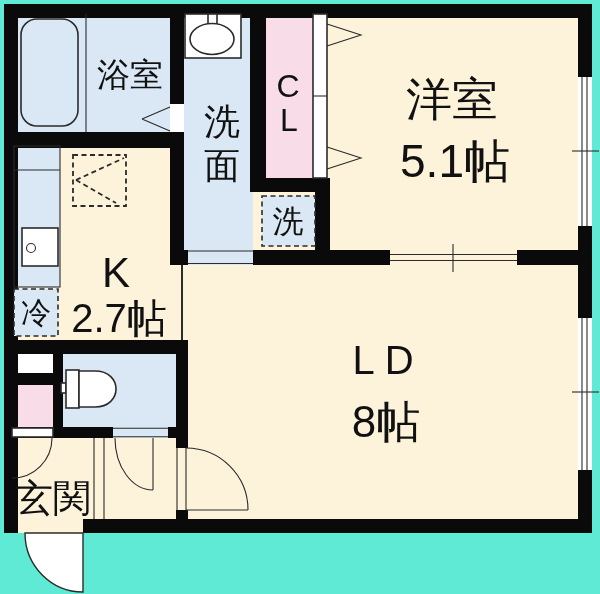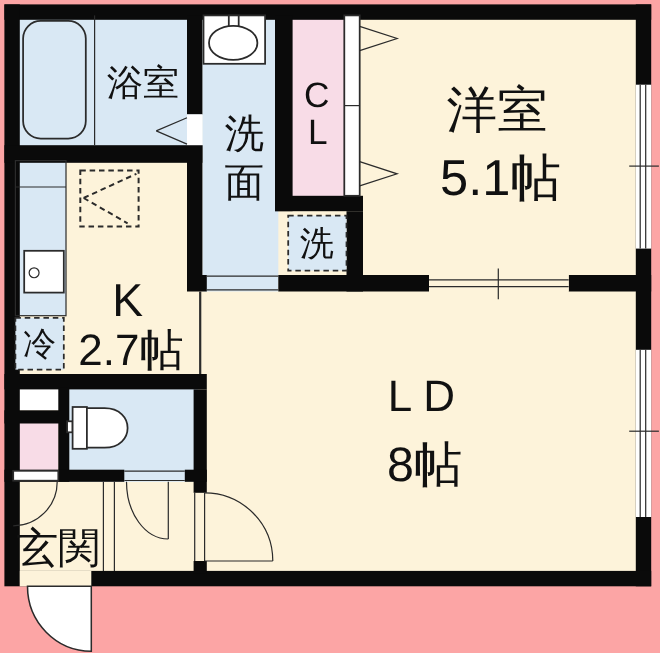--- a/index.html
+++ b/index.html
@@ -1,16 +1,16 @@
 <!DOCTYPE html>
 <html style="--cream: #fdf3da; --light_blue: #d9e8f4; --pink: #f8dce7; --wall: #0a0a0a; --line: #2b2b2b; --paper: #ffffff;"><head>
 <meta charset="utf-8">
 <style>
   html,body{margin:0;padding:0;background:#fff;}
-  .stage{position:relative;width:600px;height:594px;background:#fca5a5;overflow:hidden;}
+  .stage{position:relative;width:600px;height:594px;background:#5eead4;overflow:hidden;}
   svg{display:block;}
   .floor-cream{fill:var(--cream);}
   .floor-blue{fill:var(--light_blue);}
   .floor-pink{fill:var(--pink);}
   .wall{fill:var(--wall);}
   .white{fill:#ffffff;}
   .ln{stroke:var(--line);stroke-width:1.6;fill:none;}
   .ln-thin{stroke:var(--line);stroke-width:1.1;fill:none;}
   .ln2{stroke:var(--line);stroke-width:2;fill:none;}
   .dash{stroke:var(--line);stroke-width:1.8;fill:none;stroke-dasharray:5 3.5;}

